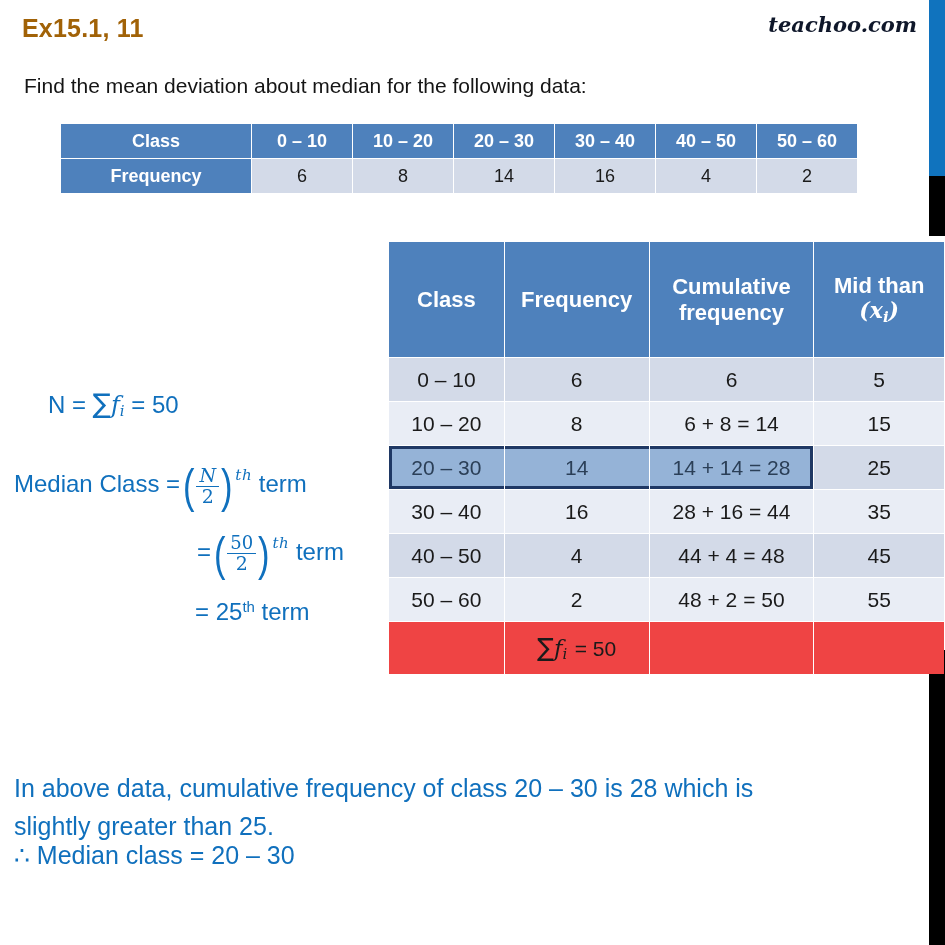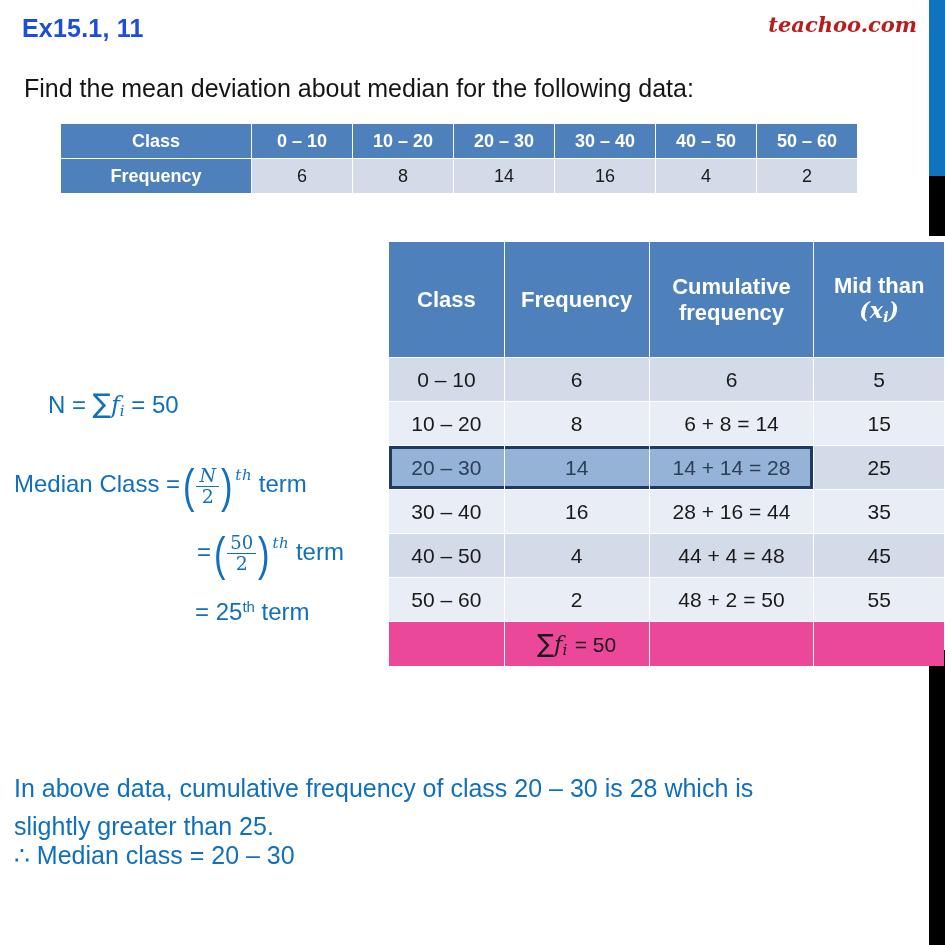--- a/index.html
+++ b/index.html
@@ -42,38 +42,38 @@
     background: #000000;
   }
 
   
   .ex-title {
     position: absolute;
     left: 22px;
     top: 14px;
     font-size: 25px;
     font-weight: bold;
-    color: #1d4ed8;
+    color: #a16207;
     letter-spacing: 0.2px;
   }
   .brand {
     position: absolute;
     right: 28px;
     top: 12px;
     font-family: "DejaVu Serif", serif;
     font-size: 21px;
     font-weight: bold;
     font-style: italic;
-    color: #b91c1c;
+    color: #0f172a;
   }
   .question {
     position: absolute;
     left: 24px;
     top: 74px;
-    font-size: 25px;
+    font-size: 21px;
     color: #151515;
     white-space: nowrap;
   }
 
   
   .top-table {
     position: absolute;
     left: 60px;
     top: 123px;
     border-collapse: separate;
@@ -182,21 +182,21 @@
   .col-cum   { width: 164px; }
   .col-mid   { width: 130px; }
 
   .main-table td {
     height: 43px;
     font-size: 21px;
     color: #1a1a1a;
   }
   tr.band-a td { background: #D3DAE8; }
   tr.band-b td { background: #E9EDF5; }
-  tr.sum-row td { background: #ec4899; height: 44px; }
+  tr.sum-row td { background: #ef4444; height: 52px; }
 
   td.hi {
     background: #95B3D7 !important;
     color: #2b3f57;
     position: relative;
   }
   td.hi-l { box-shadow: inset 3px 0 0 #1F3864, inset 0 3px 0 #1F3864, inset 0 -3px 0 #1F3864; }
   td.hi-m { box-shadow: inset 0 3px 0 #1F3864, inset 0 -3px 0 #1F3864; }
   td.hi-r { box-shadow: inset -3px 0 0 #1F3864, inset 0 3px 0 #1F3864, inset 0 -3px 0 #1F3864; }
 

